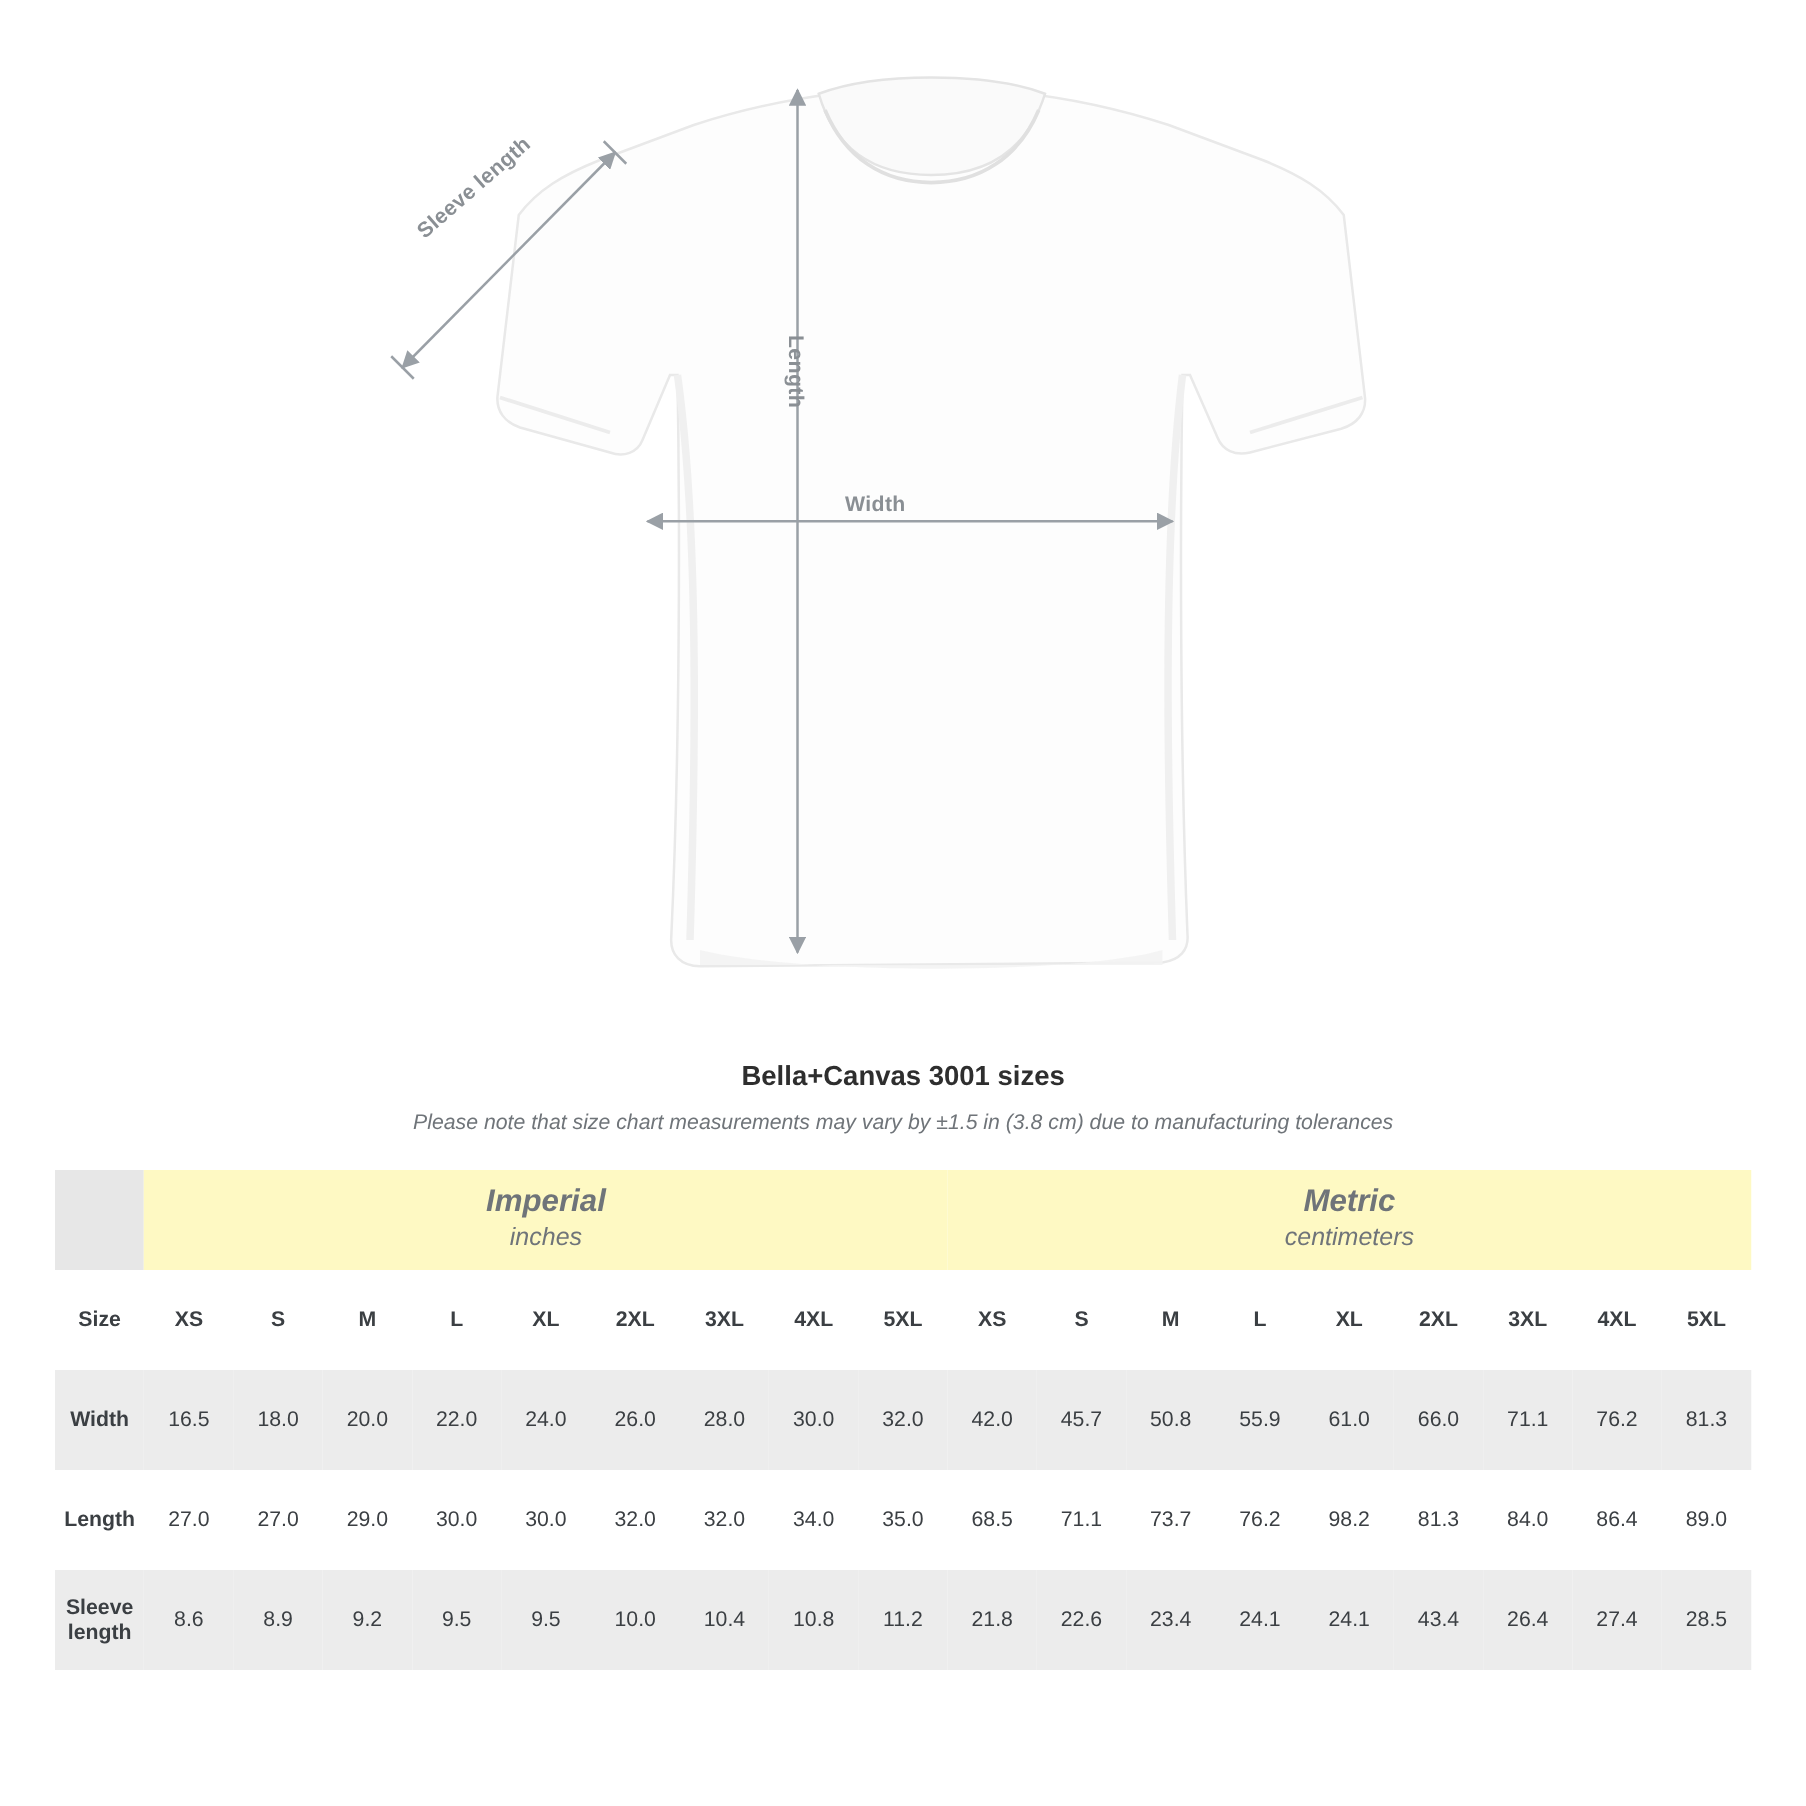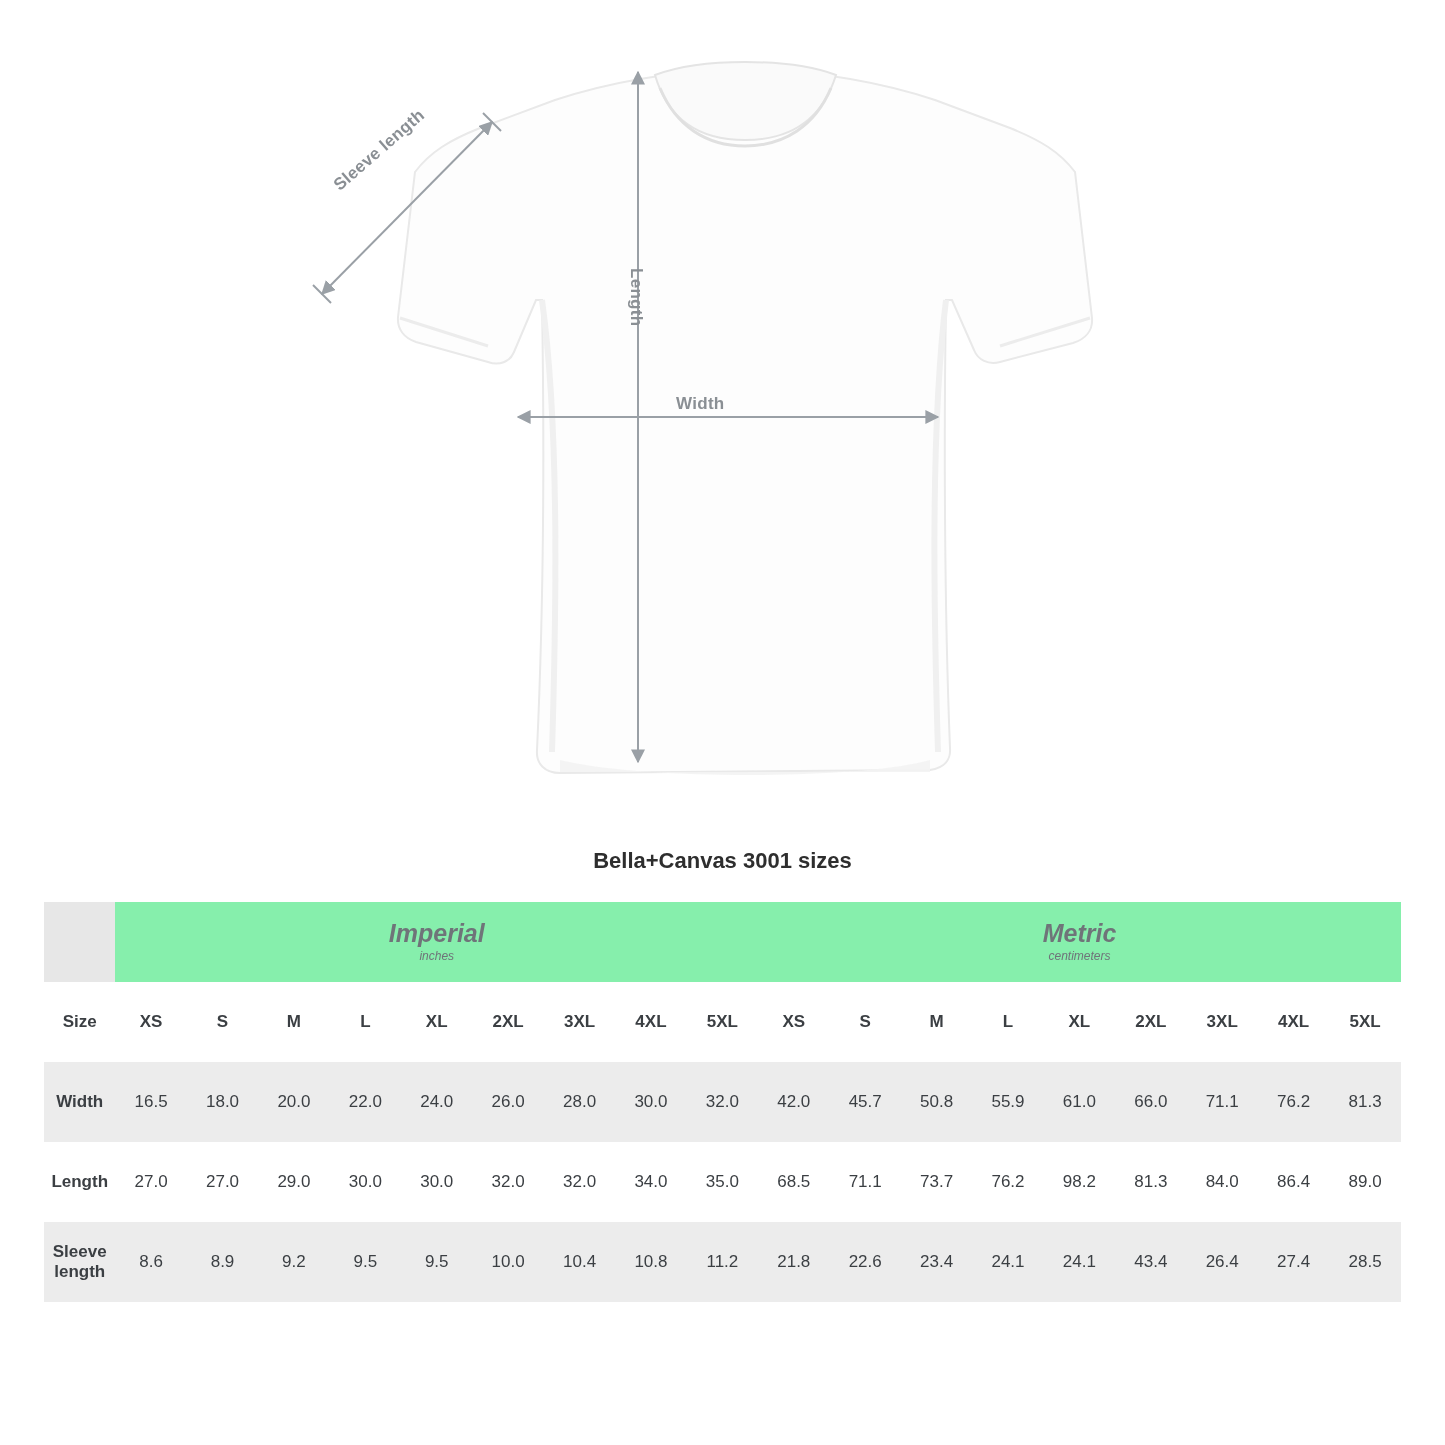--- a/index.html
+++ b/index.html
@@ -88,32 +88,32 @@
   table.size-table th {
     text-align: center;
     vertical-align: middle;
     font-size: 17px;
     color: #3b3f43;
     padding: 0;
     height: 80px;
     border: none;
   }
   .unit-head {
-    background: #86efac;
+    background: #fef9c3;
     height: 110px;
   }
   .unit-head .sys {
     font-size: 25px;
     font-style: italic;
     font-weight: bold;
     color: #6f7479;
     line-height: 1.15;
   }
   .unit-head .unit {
-    font-size: 12px;
+    font-size: 20px;
     font-style: italic;
     color: #6f7479;
     line-height: 1.5;
   }
   tr.row-head td { background: #ffffff; }
   tr.row-alt td { background: #ececec; }
   tr.row-plain td { background: #ffffff; }
   td.rowlabel {
     font-weight: bold;
     font-size: 18px;
@@ -195,20 +195,21 @@
     <line x1="518" y1="417" x2="938" y2="417" stroke="#9aa0a6" stroke-width="2" marker-start="url(#arrowStart)" marker-end="url(#arrowEnd)"></line>
   </svg>
 
   <div class="meas-label" id="label-sleeve">Sleeve length</div>
   <div class="meas-label" id="label-length">Length</div>
   <div class="meas-label" id="label-width">Width</div>
 </div>
 
 <div class="title-block">
   <h1 id="chart-title">Bella+Canvas 3001 sizes</h1>
+  <p id="chart-note">Please note that size chart measurements may vary by ±1.5 in (3.8 cm) due to manufacturing tolerances</p>
 </div>
 
 <div class="table-wrap">
   <table class="size-table">
     <tbody>
       <tr>
         <td class="corner"></td>
         <td class="unit-head" colspan="9">
           <div class="sys">Imperial</div>
           <div class="unit">inches</div>

